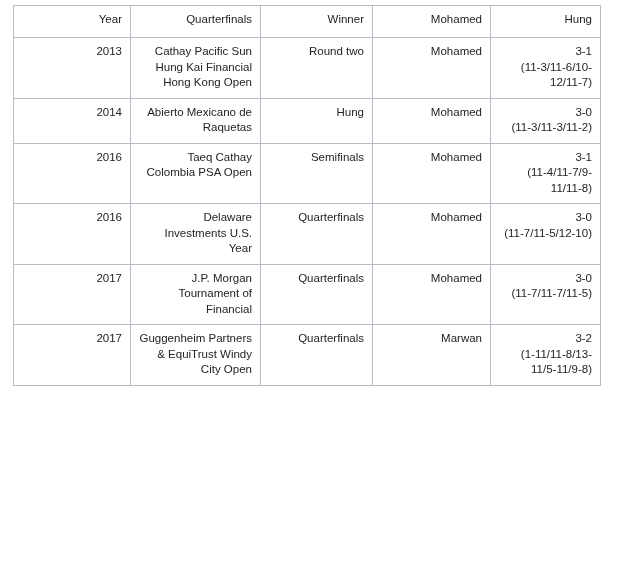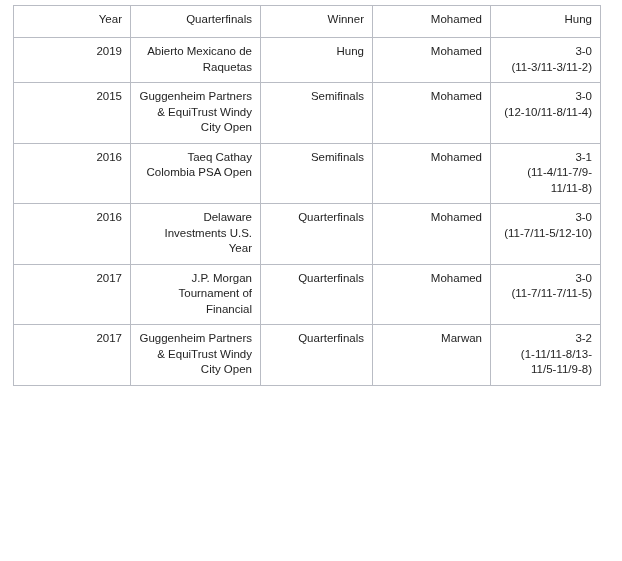--- a/index.html
+++ b/index.html
@@ -72,34 +72,34 @@
       <tr>
         <th>Year</th>
         <th>Quarterfinals</th>
         <th>Winner</th>
         <th>Mohamed</th>
         <th>Hung</th>
       </tr>
     </thead>
     <tbody>
       <tr>
-        <td>2019</td>
+        <td>2013</td>
+        <td>Cathay Pacific Sun Hung Kai Financial Hong Kong Open</td>
+        <td>Round two</td>
+        <td>Mohamed</td>
+        <td class="score-cell">3-1
+(11-3/11-6/10-12/11-7)</td>
+      </tr>
+      <tr>
+        <td>2014</td>
         <td>Abierto Mexicano de Raquetas</td>
         <td>Hung</td>
         <td>Mohamed</td>
         <td class="score-cell">3-0
 (11-3/11-3/11-2)</td>
-      </tr>
-      <tr>
-        <td>2015</td>
-        <td>Guggenheim Partners &amp; EquiTrust Windy City Open</td>
-        <td>Semifinals</td>
-        <td>Mohamed</td>
-        <td class="score-cell">3-0
-(12-10/11-8/11-4)</td>
       </tr>
       <tr>
         <td>2016</td>
         <td>Taeq Cathay Colombia PSA Open</td>
         <td>Semifinals</td>
         <td>Mohamed</td>
         <td class="score-cell">3-1
 (11-4/11-7/9-11/11-8)</td>
       </tr>
       <tr>

